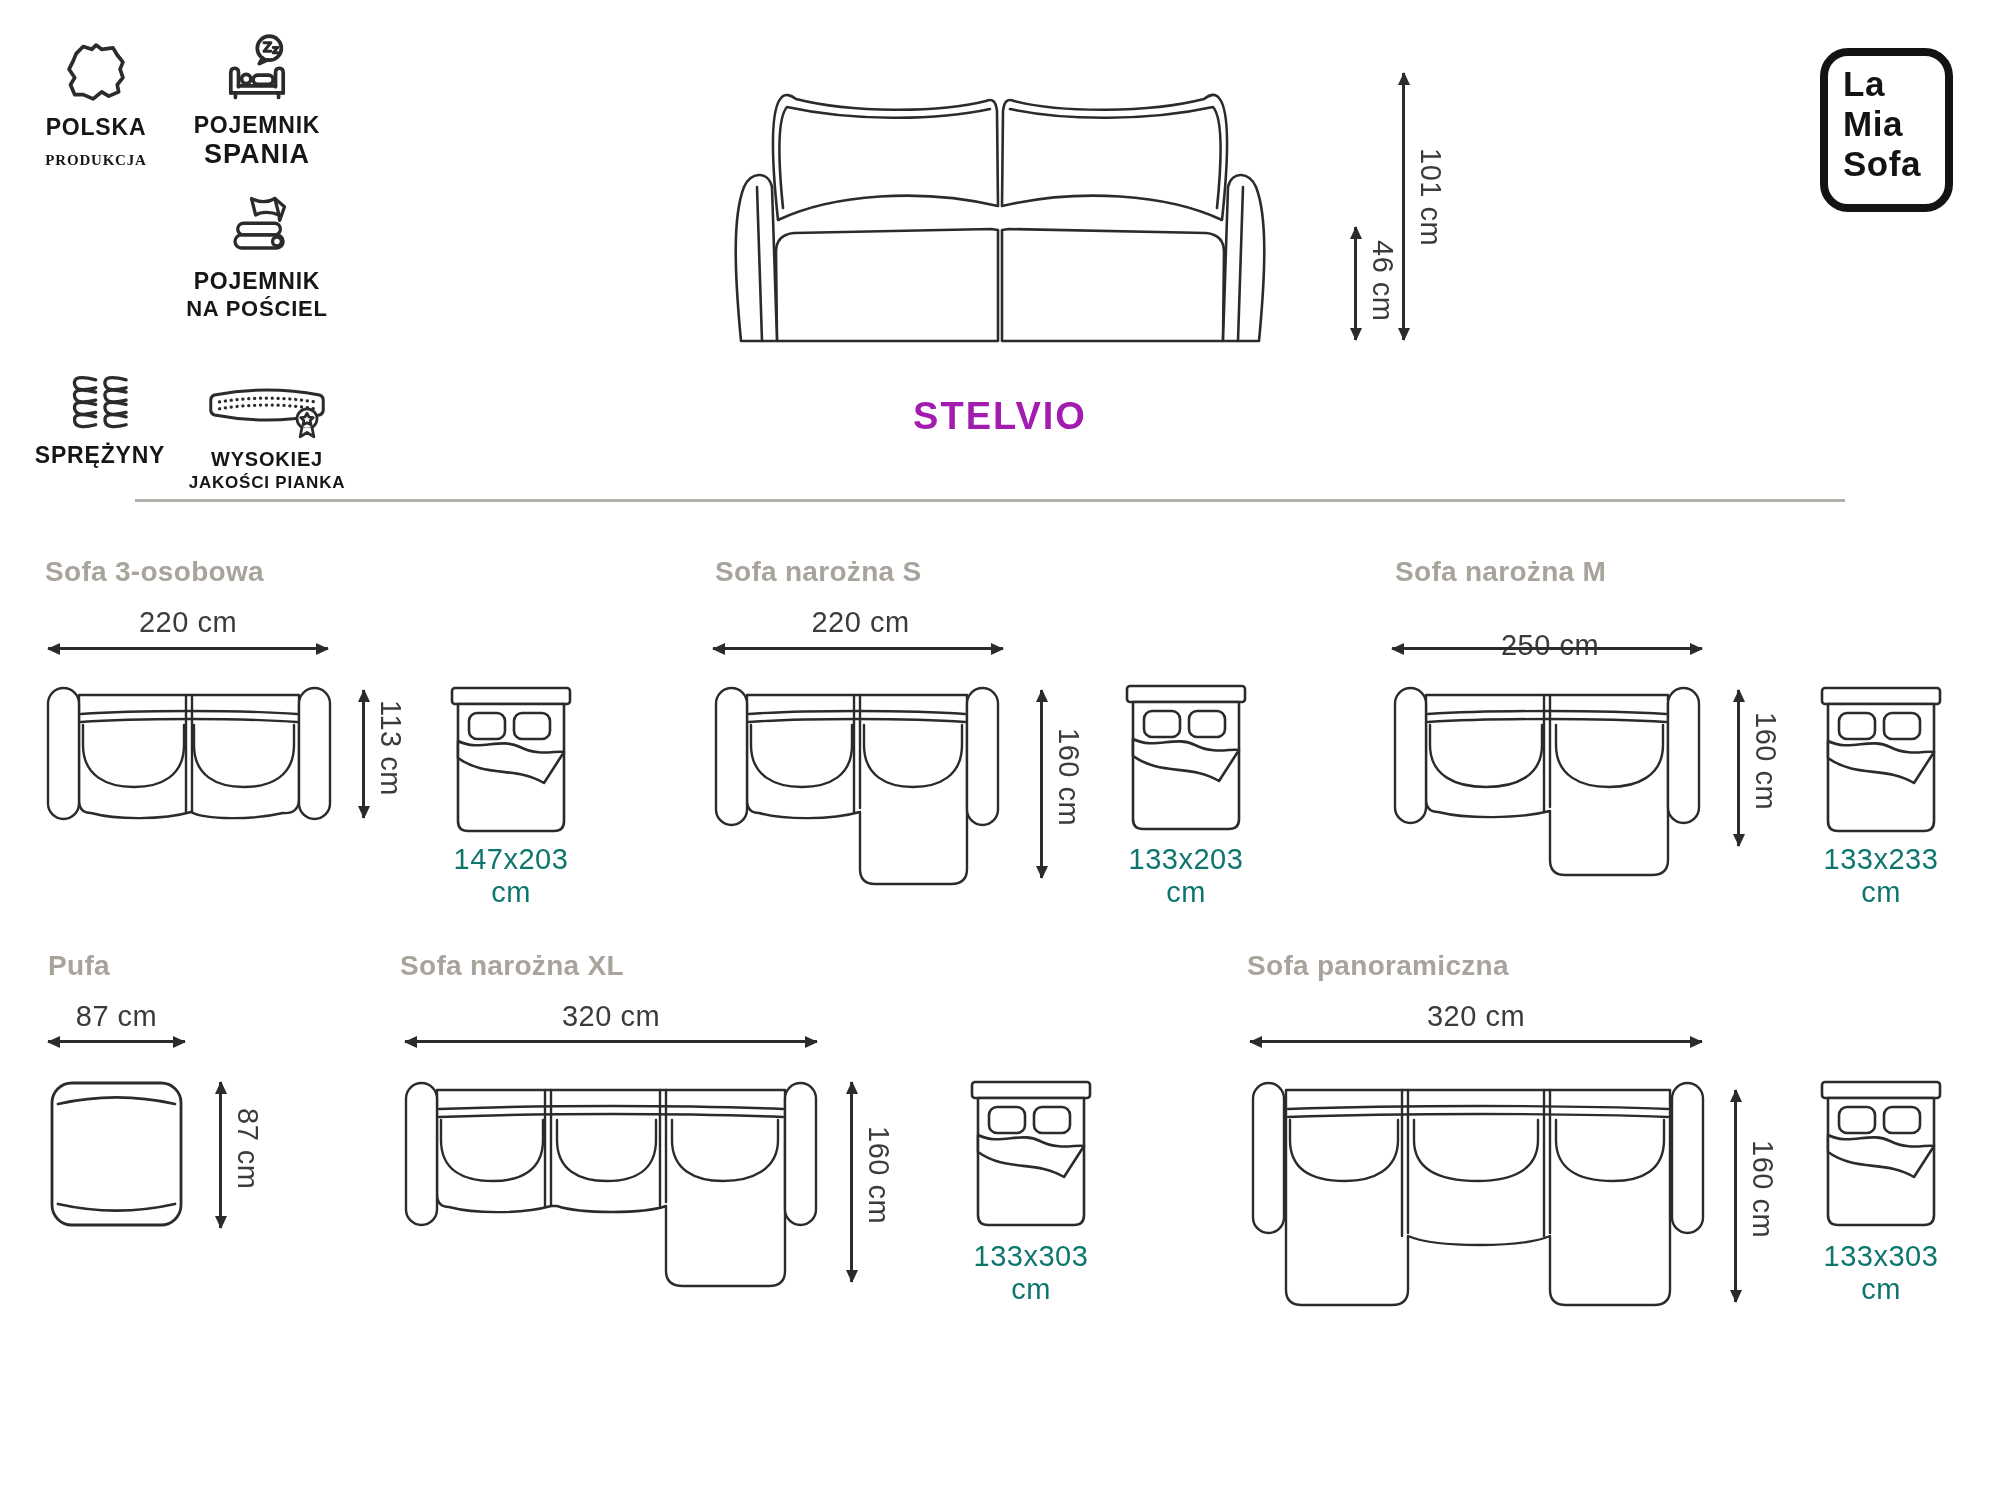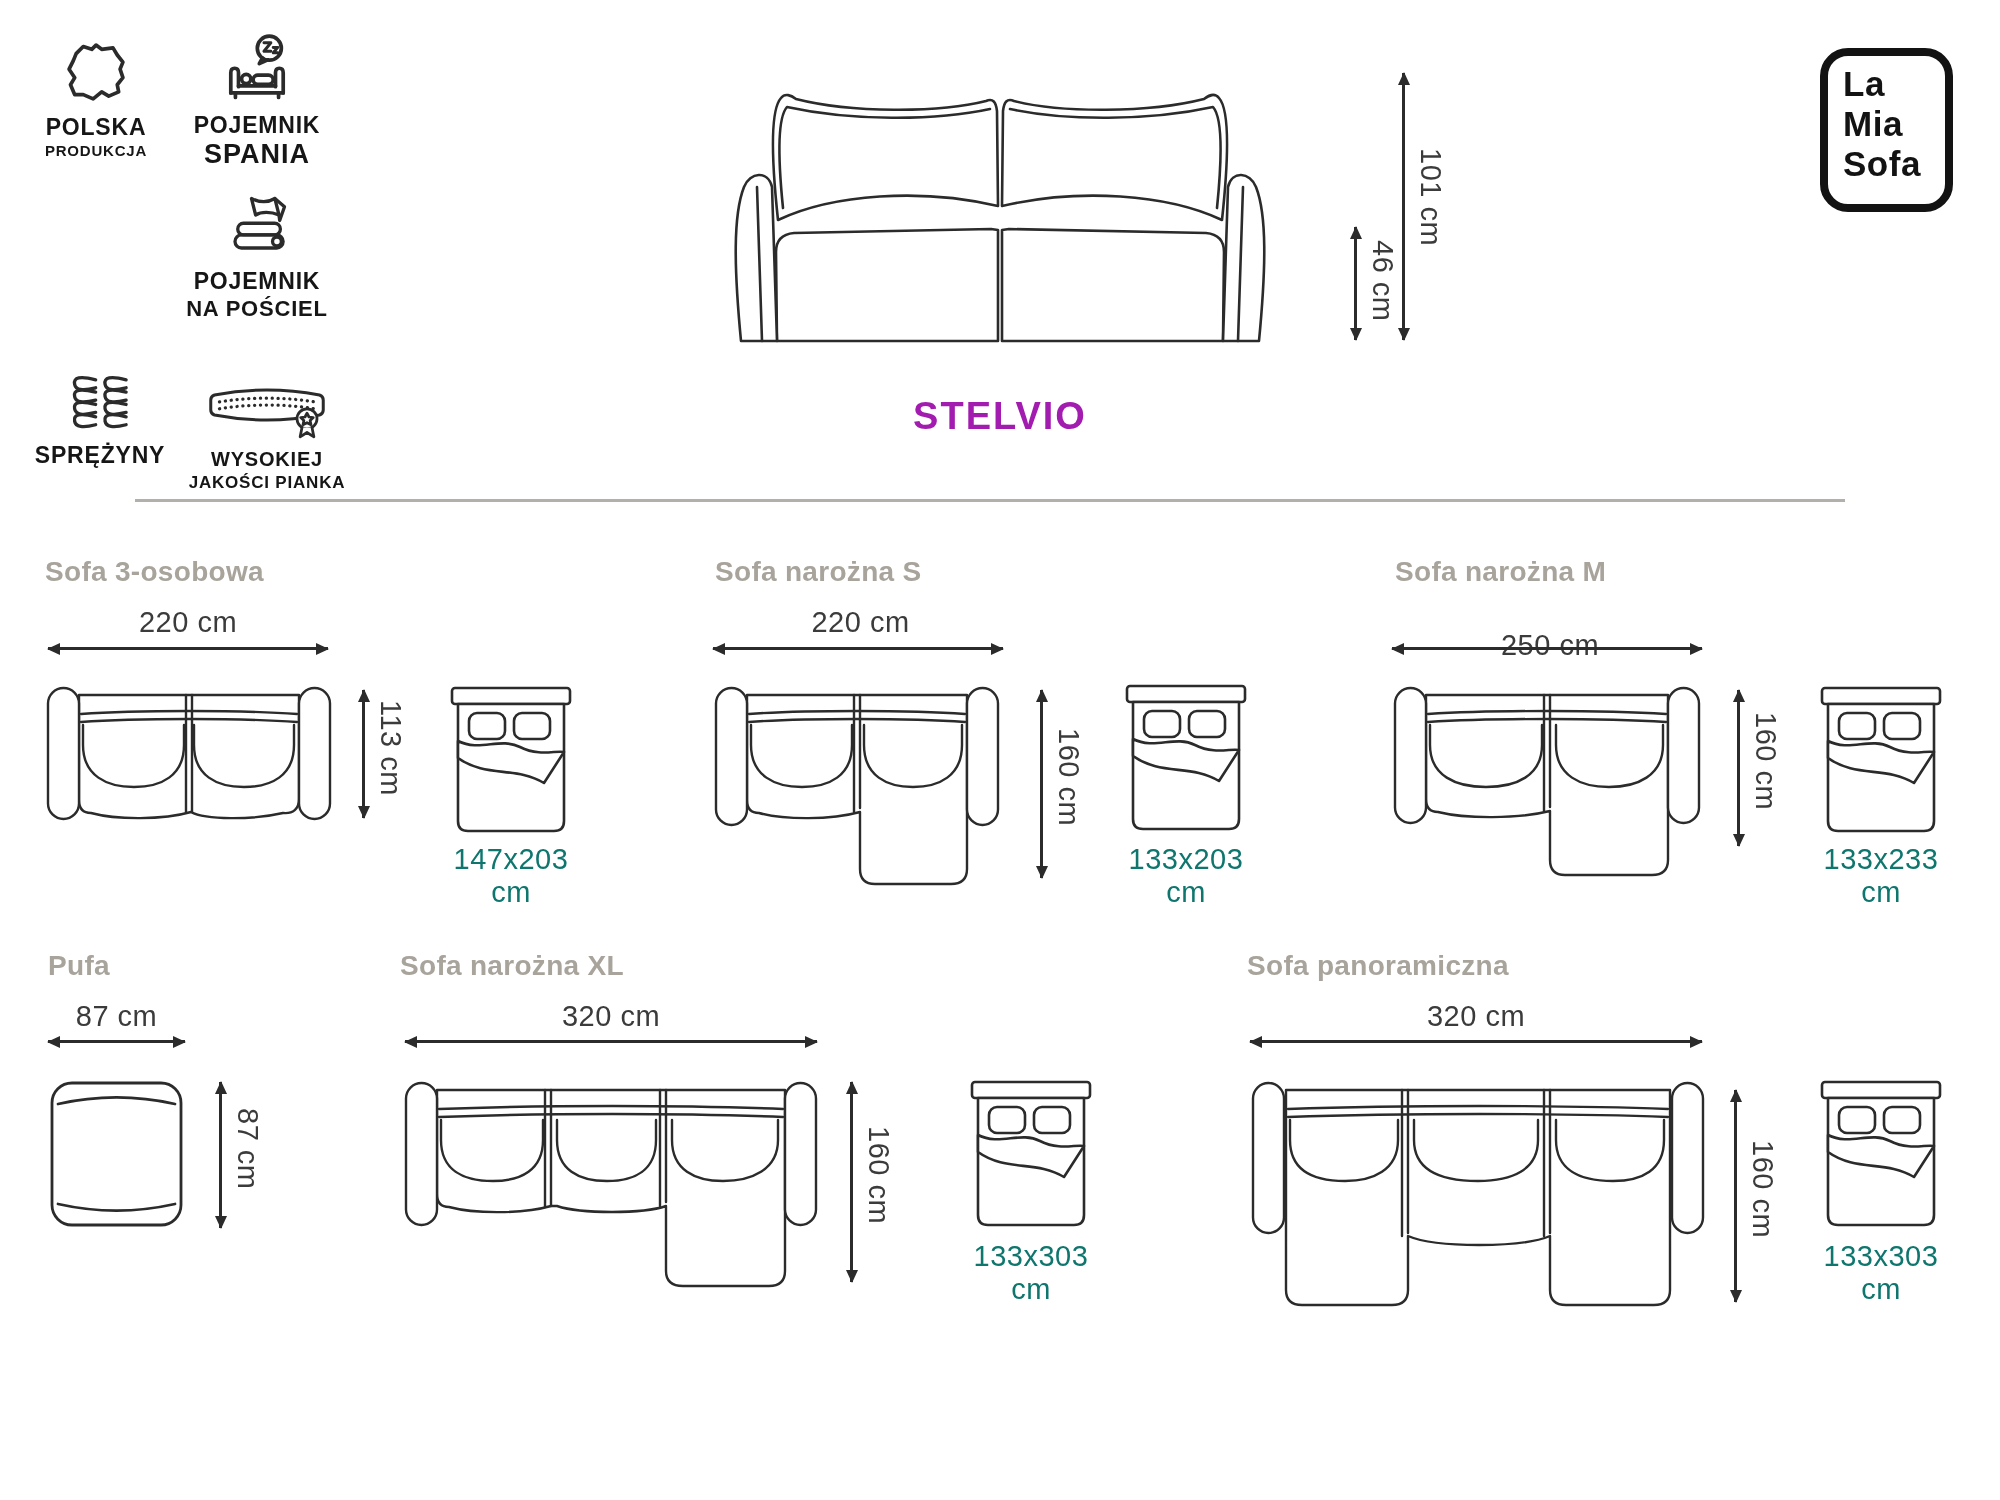--- a/index.html
+++ b/index.html
@@ -5,21 +5,21 @@
   html,body{margin:0;padding:0;background:#fff;}
   .canvas{position:relative;width:2000px;height:1500px;background:#ffffff;
           font-family:"Liberation Sans",sans-serif;color:#2b2b2b;overflow:hidden;}
   .abs{position:absolute;}
   svg{display:block;}
   
   .feature{position:absolute;display:flex;flex-direction:column;align-items:center;text-align:center;}
   .feature .ficon{display:block;}
   .flbl{color:#161616;font-weight:700;line-height:1.15;letter-spacing:.8px;margin-top:8px;}
   .f-lg{font-size:23px;}
-  .f-md{font-size:15px;margin-top:2px;}
+  .f-md{font-size:15px;margin-top:12px;font-family:Liberation Serif, serif;}
   .f-xl{font-size:27px;margin-top:1px;letter-spacing:1px;}
   .f-lg2{font-size:22px;margin-top:2px;}
   .f-sm{font-size:20px;}
   .f-sm2{font-size:17px;margin-top:2px;}
   
   .product-title{position:absolute;font-size:38px;font-weight:700;color:#a21caf;letter-spacing:2px;text-align:center;}
   .section-title{position:absolute;font-size:28px;font-weight:600;color:#a8a49c;letter-spacing:.3px;}
   .dim{position:absolute;font-size:29px;font-weight:500;color:#3b3b3b;text-align:center;letter-spacing:.5px;}
   .dim-v{position:absolute;font-size:29px;font-weight:500;color:#3b3b3b;writing-mode:vertical-rl;letter-spacing:.5px;}
   .bed-size{position:absolute;font-size:29px;font-weight:500;color:#0f766e;text-align:center;letter-spacing:.5px;}

